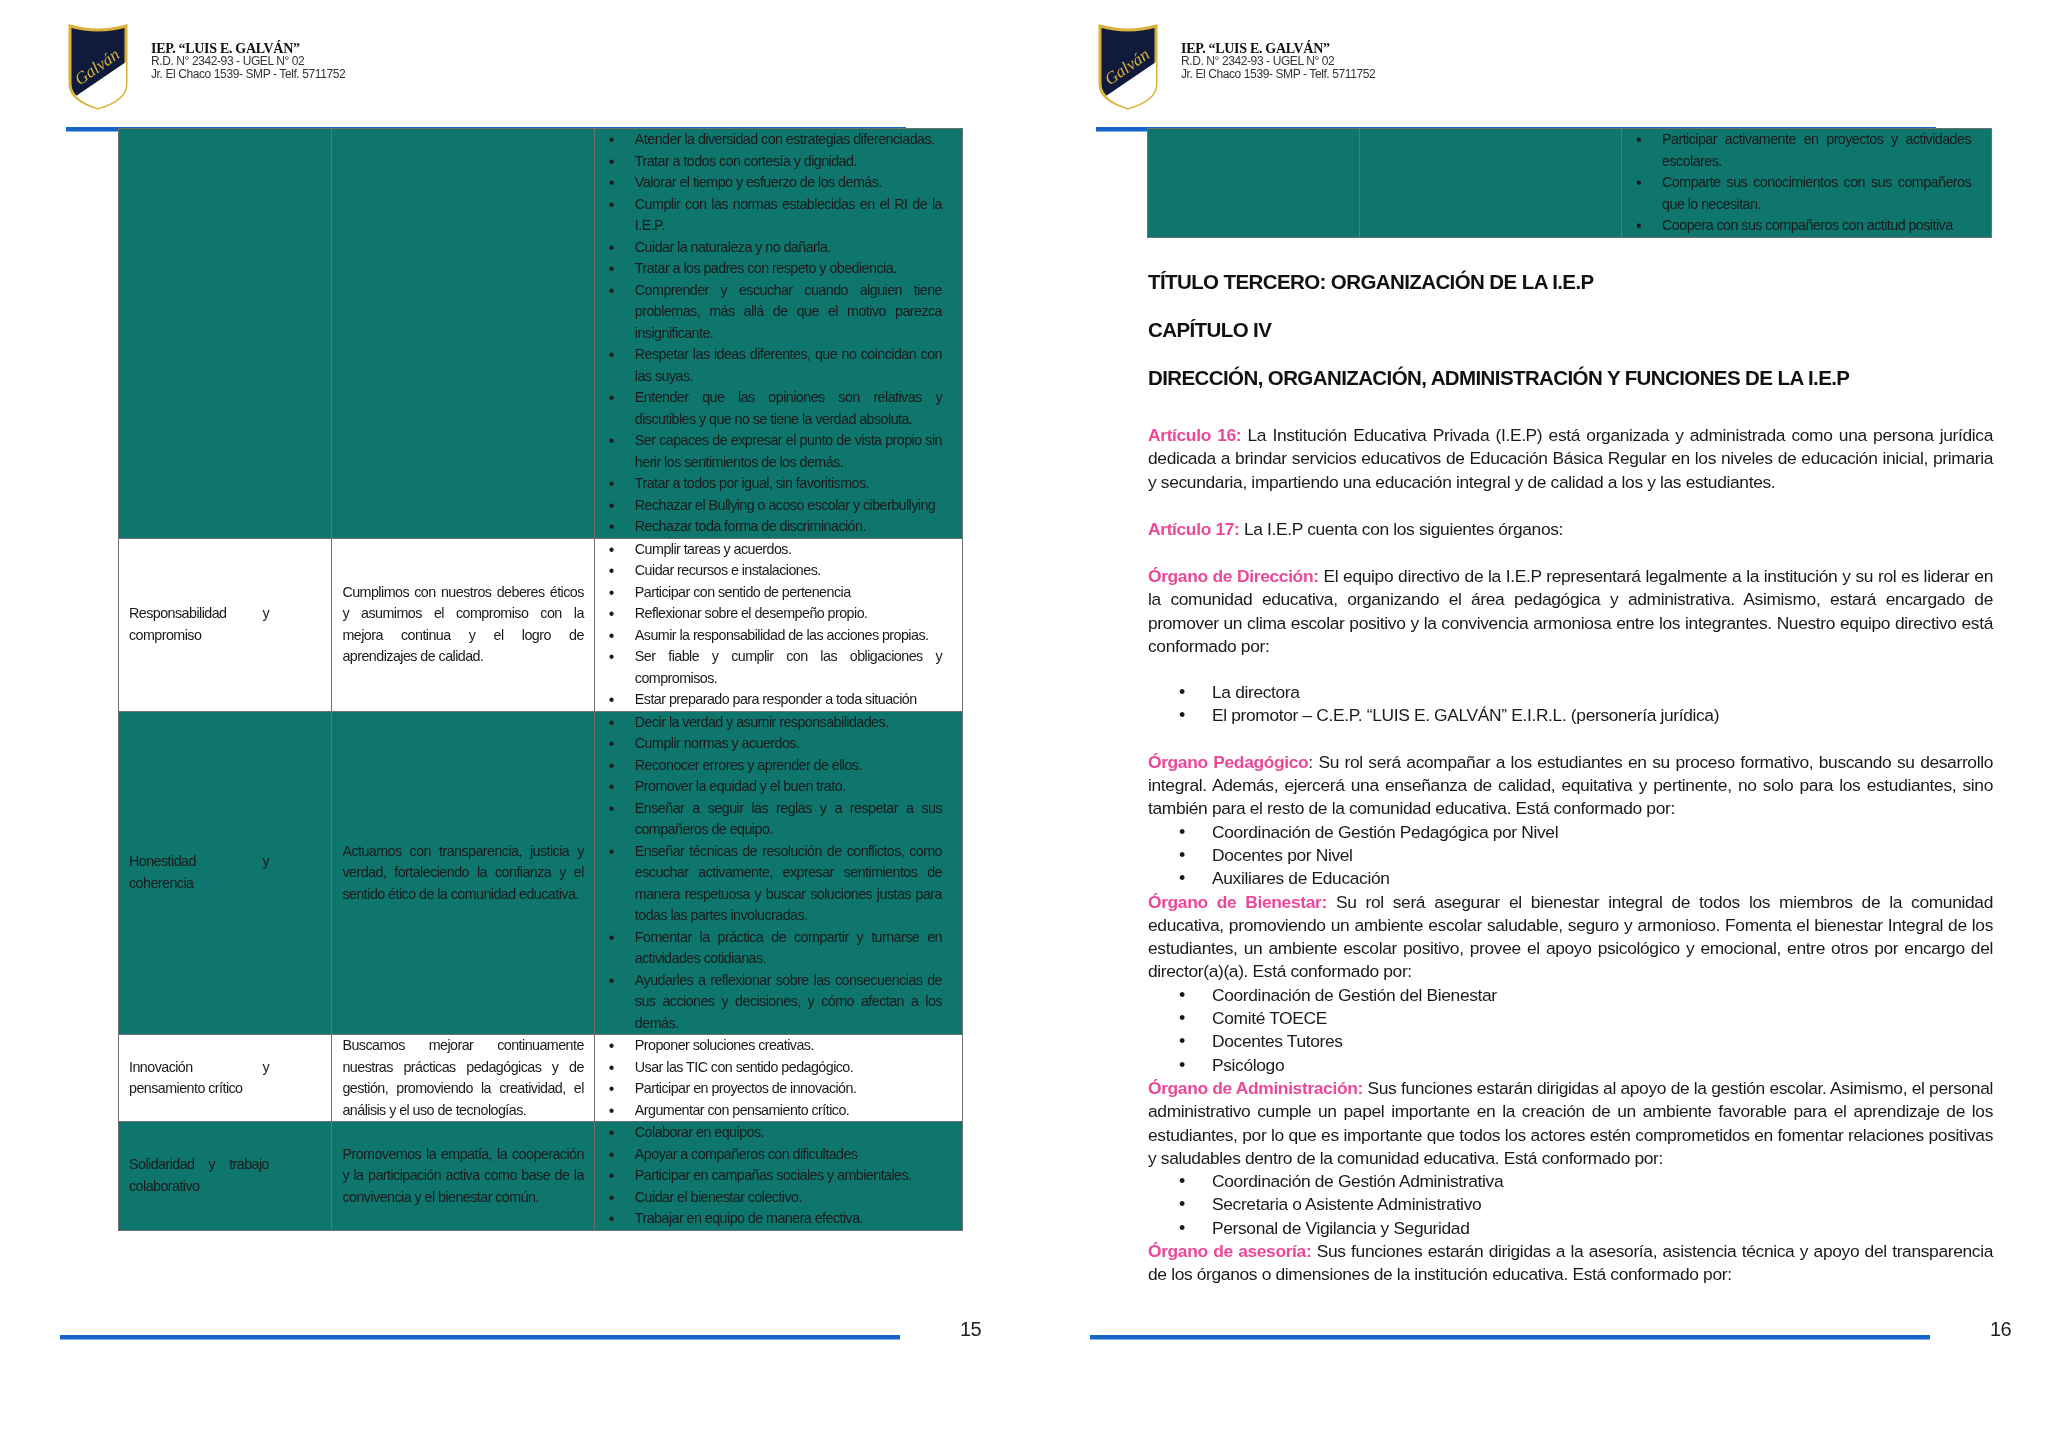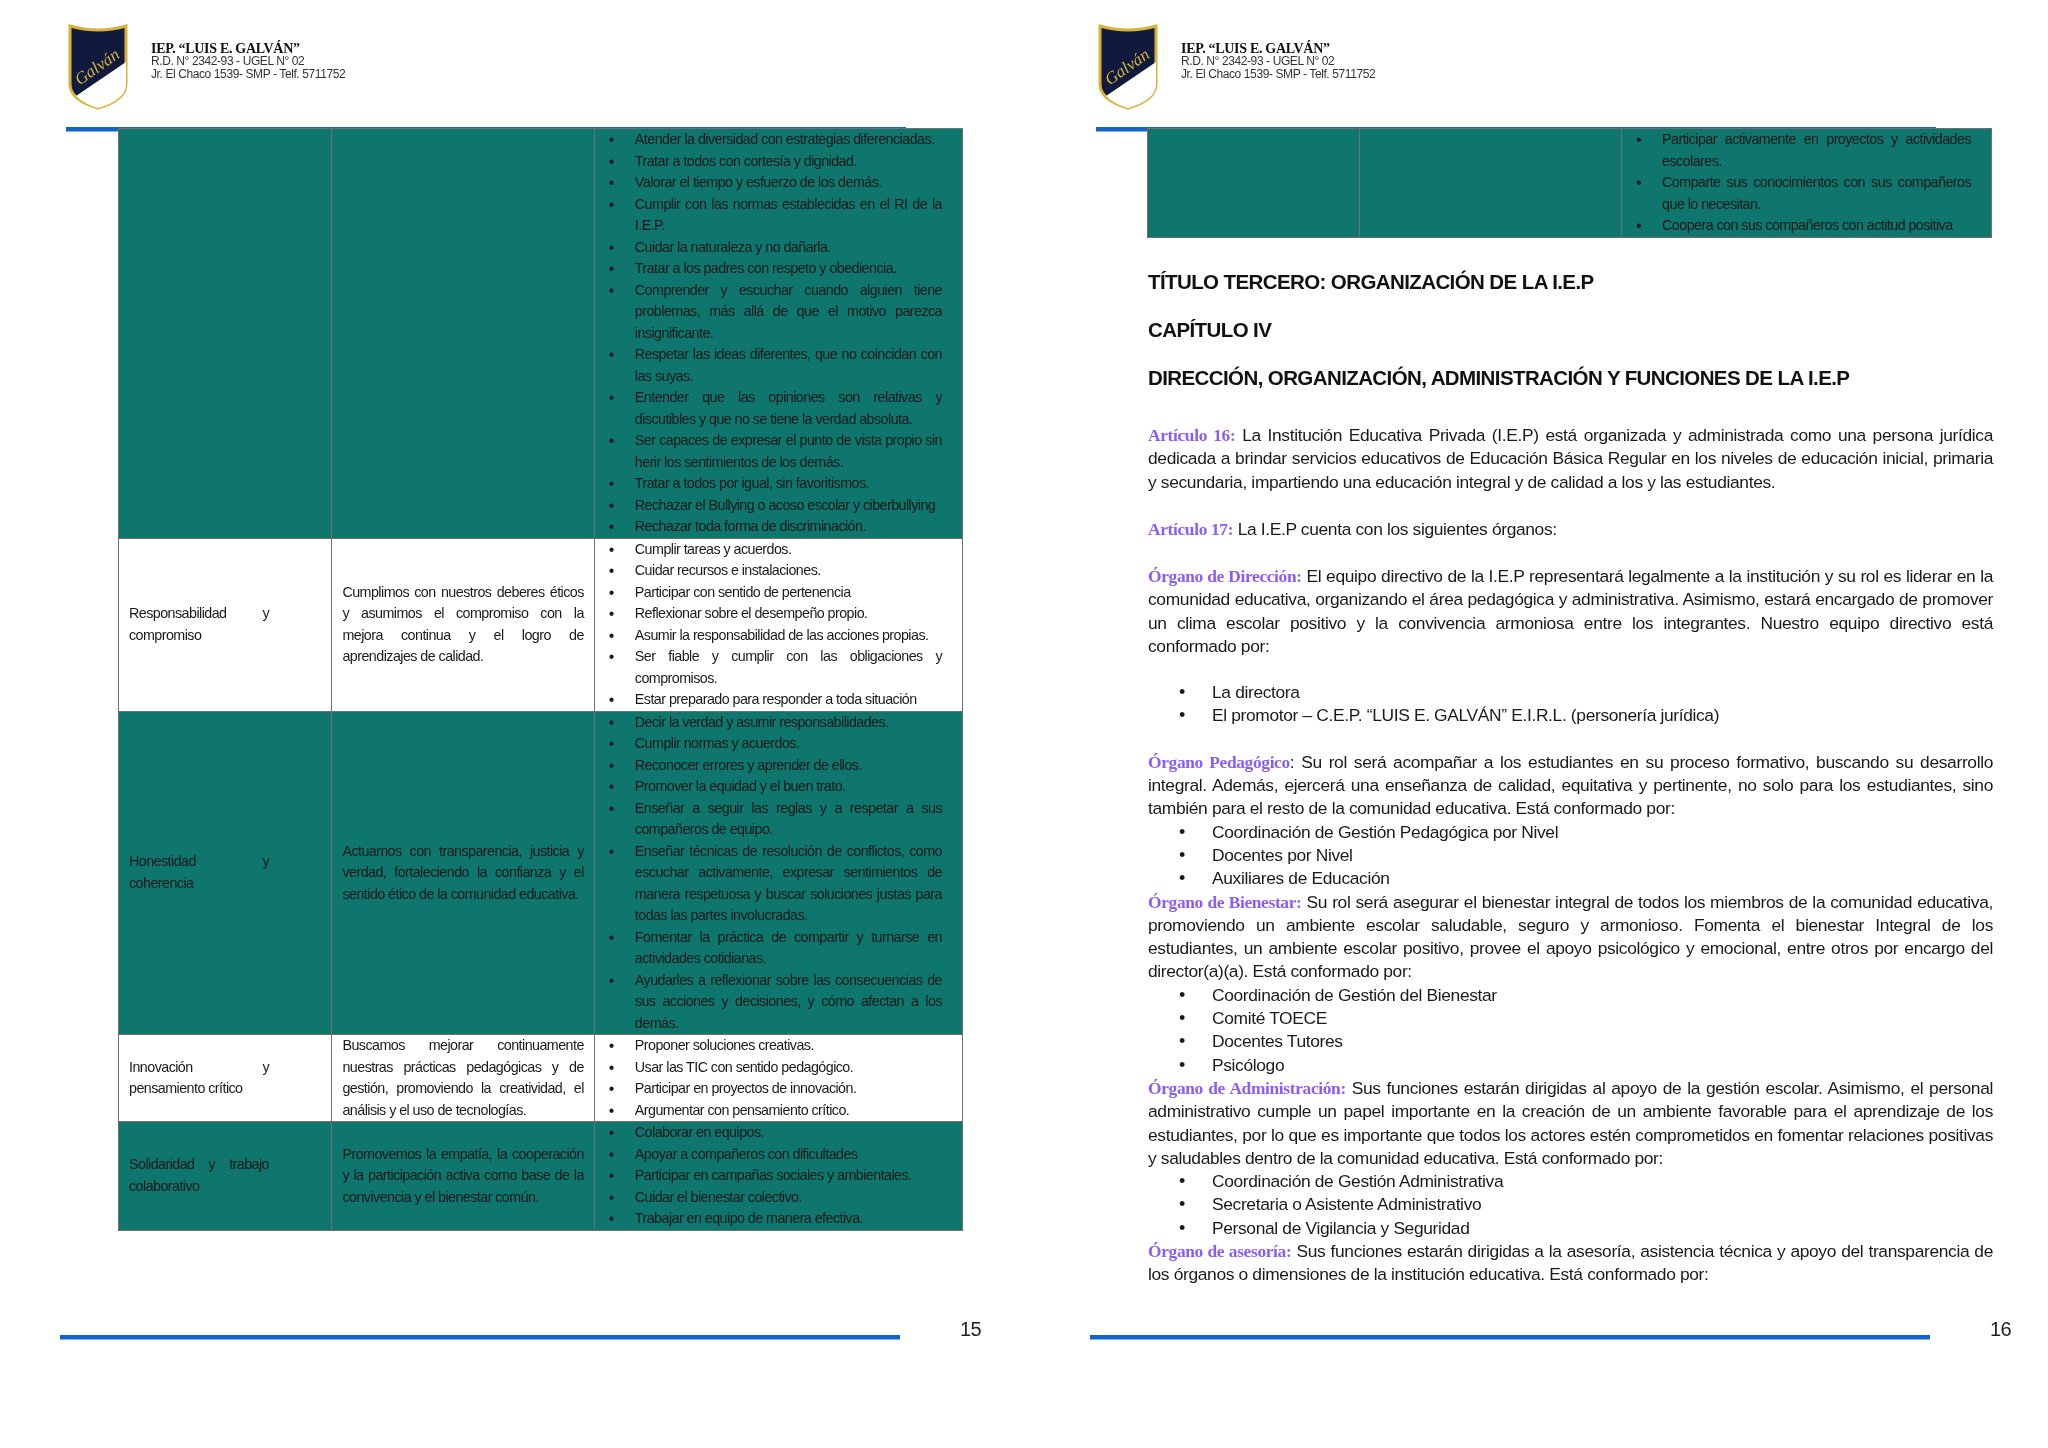--- a/index.html
+++ b/index.html
@@ -36,21 +36,21 @@
   ul.bl li { position:relative; padding-left:32px; text-align:justify; }
   ul.bl li:before { content:"\2022"; position:absolute; left:6px; top:0; font-size:16px; }
 
   #table-left { left:58px; top:128px; width:845px; }
   #table-right { left:57px; top:128px; width:845px; }
 
   
   .content { position:absolute; left:58px; width:845px; font-size:17.4px; line-height:23.3px; letter-spacing:-0.35px; color:#1a1a1a; }
   .h1 { position:absolute; left:58px; width:845px; text-align:left; font-weight:bold; font-size:20.5px; letter-spacing:-0.6px; color:#111; }
   .para { text-align:justify; margin:0; }
-  .para b { color:#8b5cf6;font-family:Liberation Serif, serif; }
+  .para b { color:#ec4899; }
   ul.dl { list-style:none; margin:0; padding:0 0 0 62px; }
   ul.dl li { position:relative; padding-left:2px; }
   ul.dl li:before { content:"\2022"; position:absolute; left:-31px; font-size:18px; }
 </style>
 </head>
 <body>
 
 <div class="page" id="page-left">
   <div class="hdr">
     <svg class="logo" viewBox="0 0 64 88">

